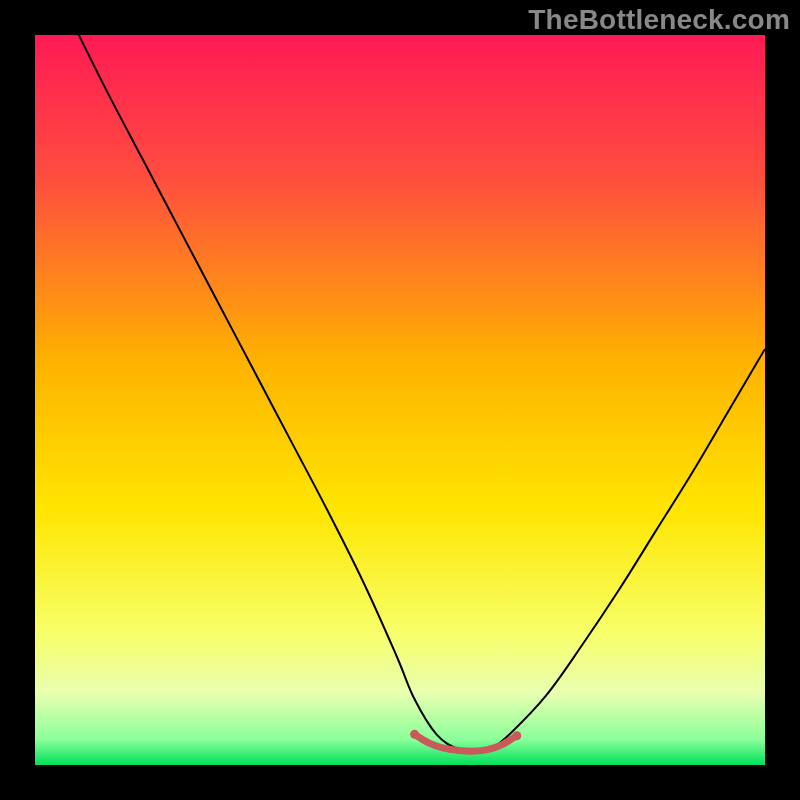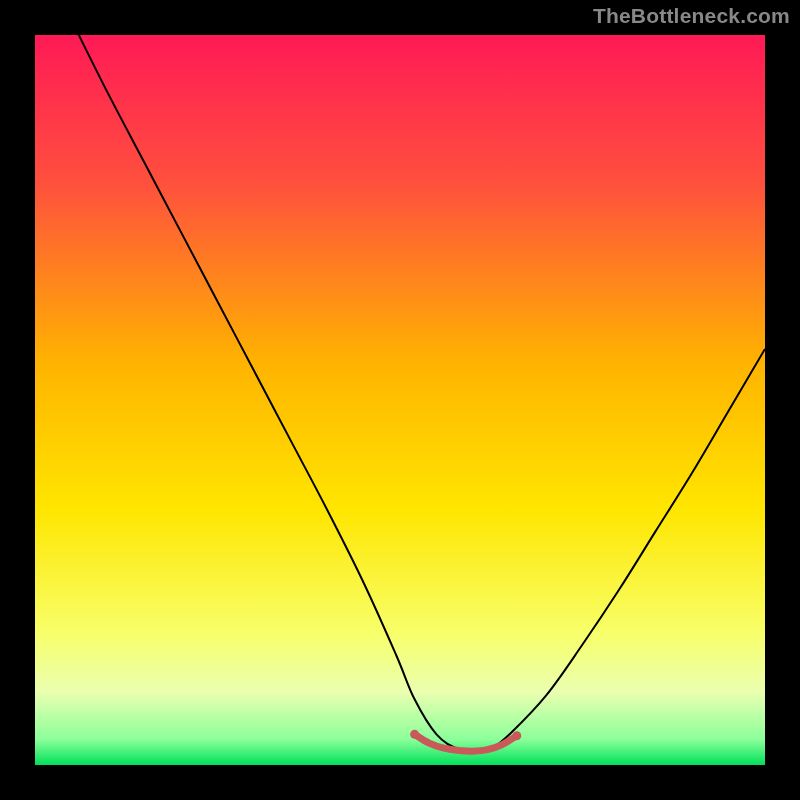--- a/index.html
+++ b/index.html
@@ -13,21 +13,21 @@
   .wrap {
     position: relative;
     width: 800px;
     height: 800px;
   }
   .watermark {
     position: absolute;
     top: 4px;
     right: 10px;
     font-family: Arial, Helvetica, sans-serif;
-    font-size: 21px;
+    font-size: 28px;
     font-weight: 600;
     color: #888;
     letter-spacing: 0.2px;
     user-select: none;
   }
   svg { display: block; }
 </style>
 </head>
 <body>
 <div class="wrap">

